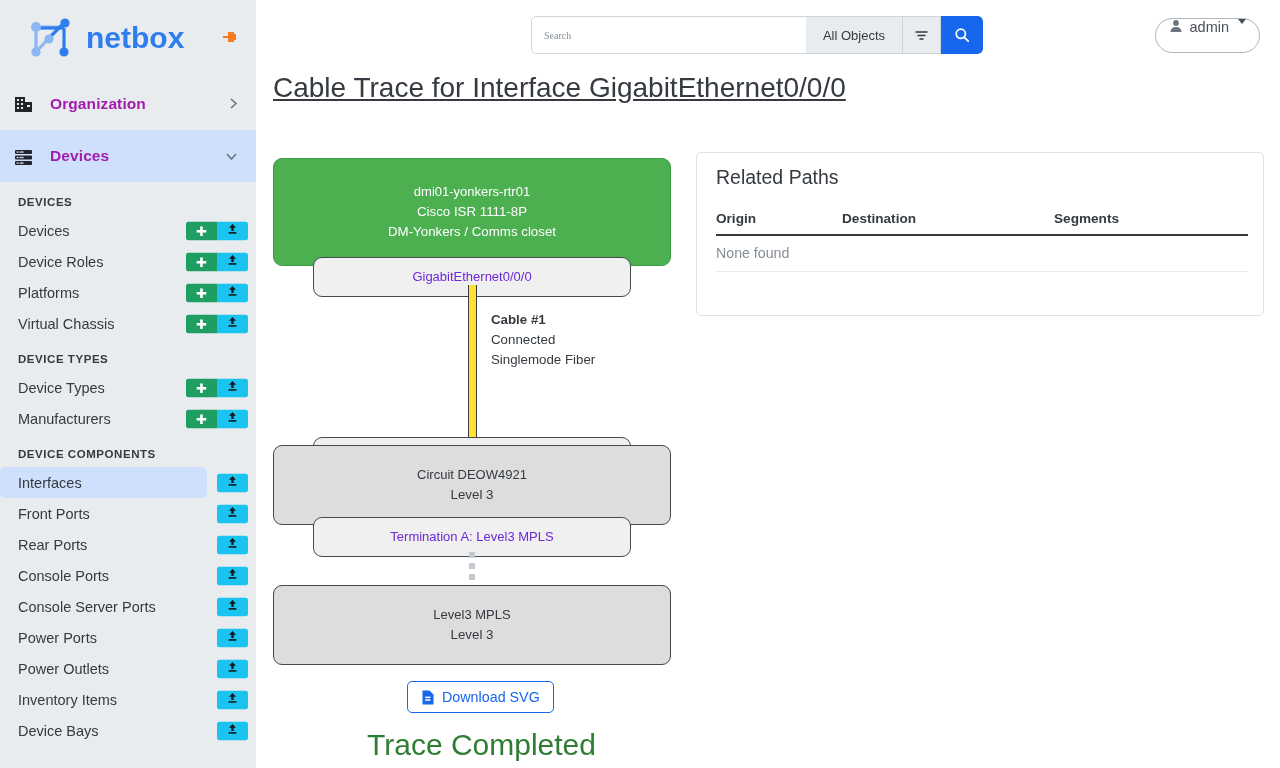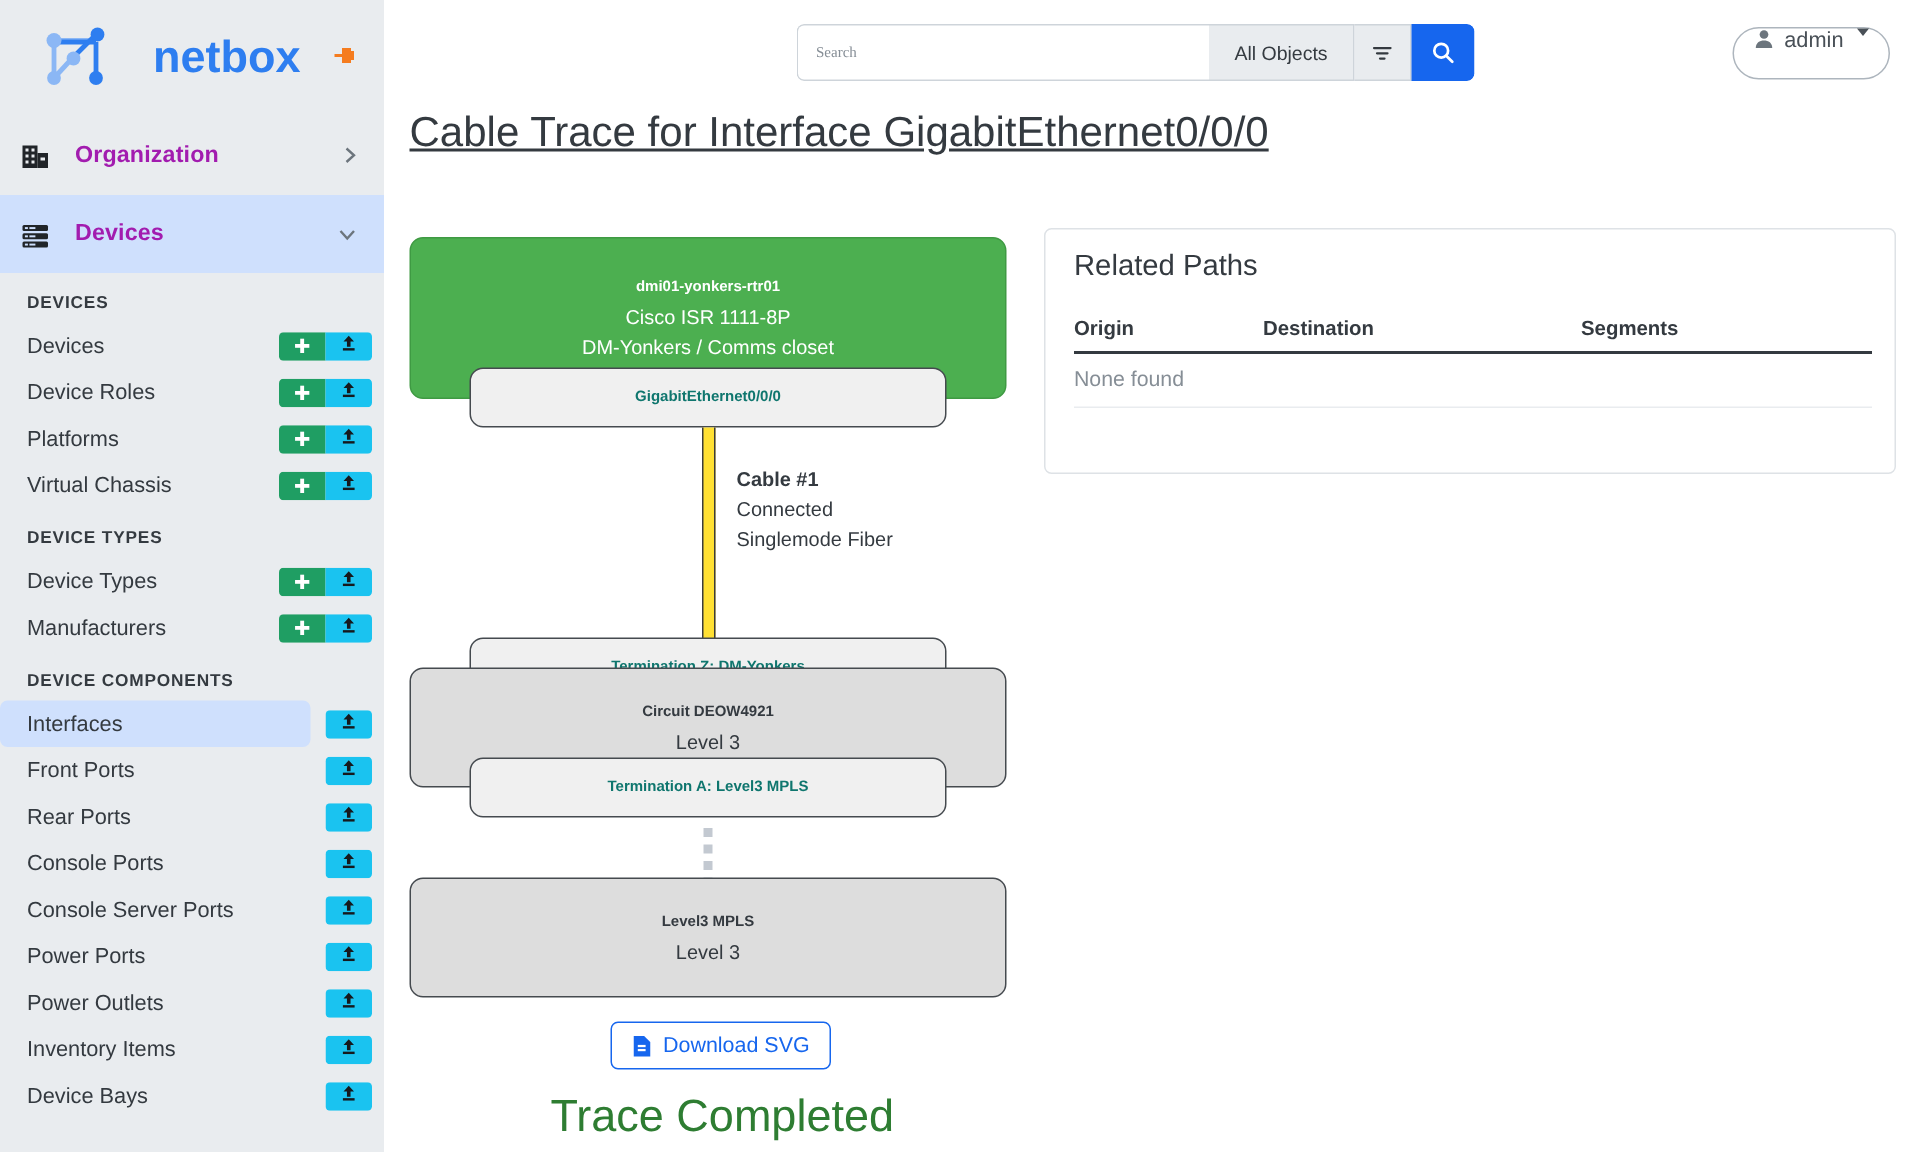--- a/index.html
+++ b/index.html
@@ -17,21 +17,21 @@
     position: absolute; left: 0; top: 0;
     width: 256px; height: 768px;
     background: #e9ecef;
     overflow: hidden;
   }
   .brand-row {
     height: 78px;
     display: flex; align-items: center;
     padding: 0 16px 0 24px;
   }
-  .brand-logo { display: flex; align-items: center; gap: 20px; }
+  .brand-logo { display: flex; align-items: center; gap: 4px; }
   .brand-logo svg { display: block; }
   .pin-icon { margin-left: auto; display:block; }
 
   .nav-group {
     display: flex; align-items: center;
     height: 52px;
     padding: 0 18px 0 14px;
     cursor: pointer;
   }
   .nav-group.collapsed { background: #e9ecef; }
@@ -158,26 +158,26 @@
     width: 398px; height: 560px;
   }
   .tnode {
     position: absolute;
     display: flex; flex-direction: column;
     align-items: center; justify-content: center;
     border: 1px solid #454a4f;
     border-radius: 9px;
     text-align: center;
   }
-  .tnode .t1 { font-size: 10px; font-weight: 700; line-height: 20px; }
+  .tnode .t1 { font-size: 13px; font-weight: 400; line-height: 20px; }
   .tnode .t2 { font-size: 13.3px; font-weight: 400; line-height: 20px; }
   .tnode.device { background: #4caf50; color: #ffffff; border-color: #3f9a43; }
   .tnode.device .t1 { color: #fff; }
   .tnode.device .t2 { color: #fff; }
-  .tnode.term { background: #f0f0f0; color: #0f766e; }
+  .tnode.term { background: #f0f0f0; color: #6d28d9; margin-top: 12px; }
   .tnode.circuit { background: #dddddd; color: #343a40; }
 
   .cable-line {
     position: absolute;
     width: 9px;
     background: #ffe033;
     border-left: 1px solid #3b3b3b;
     border-right: 1px solid #3b3b3b;
   }
   .cable-label { position: absolute; text-align: left; }

